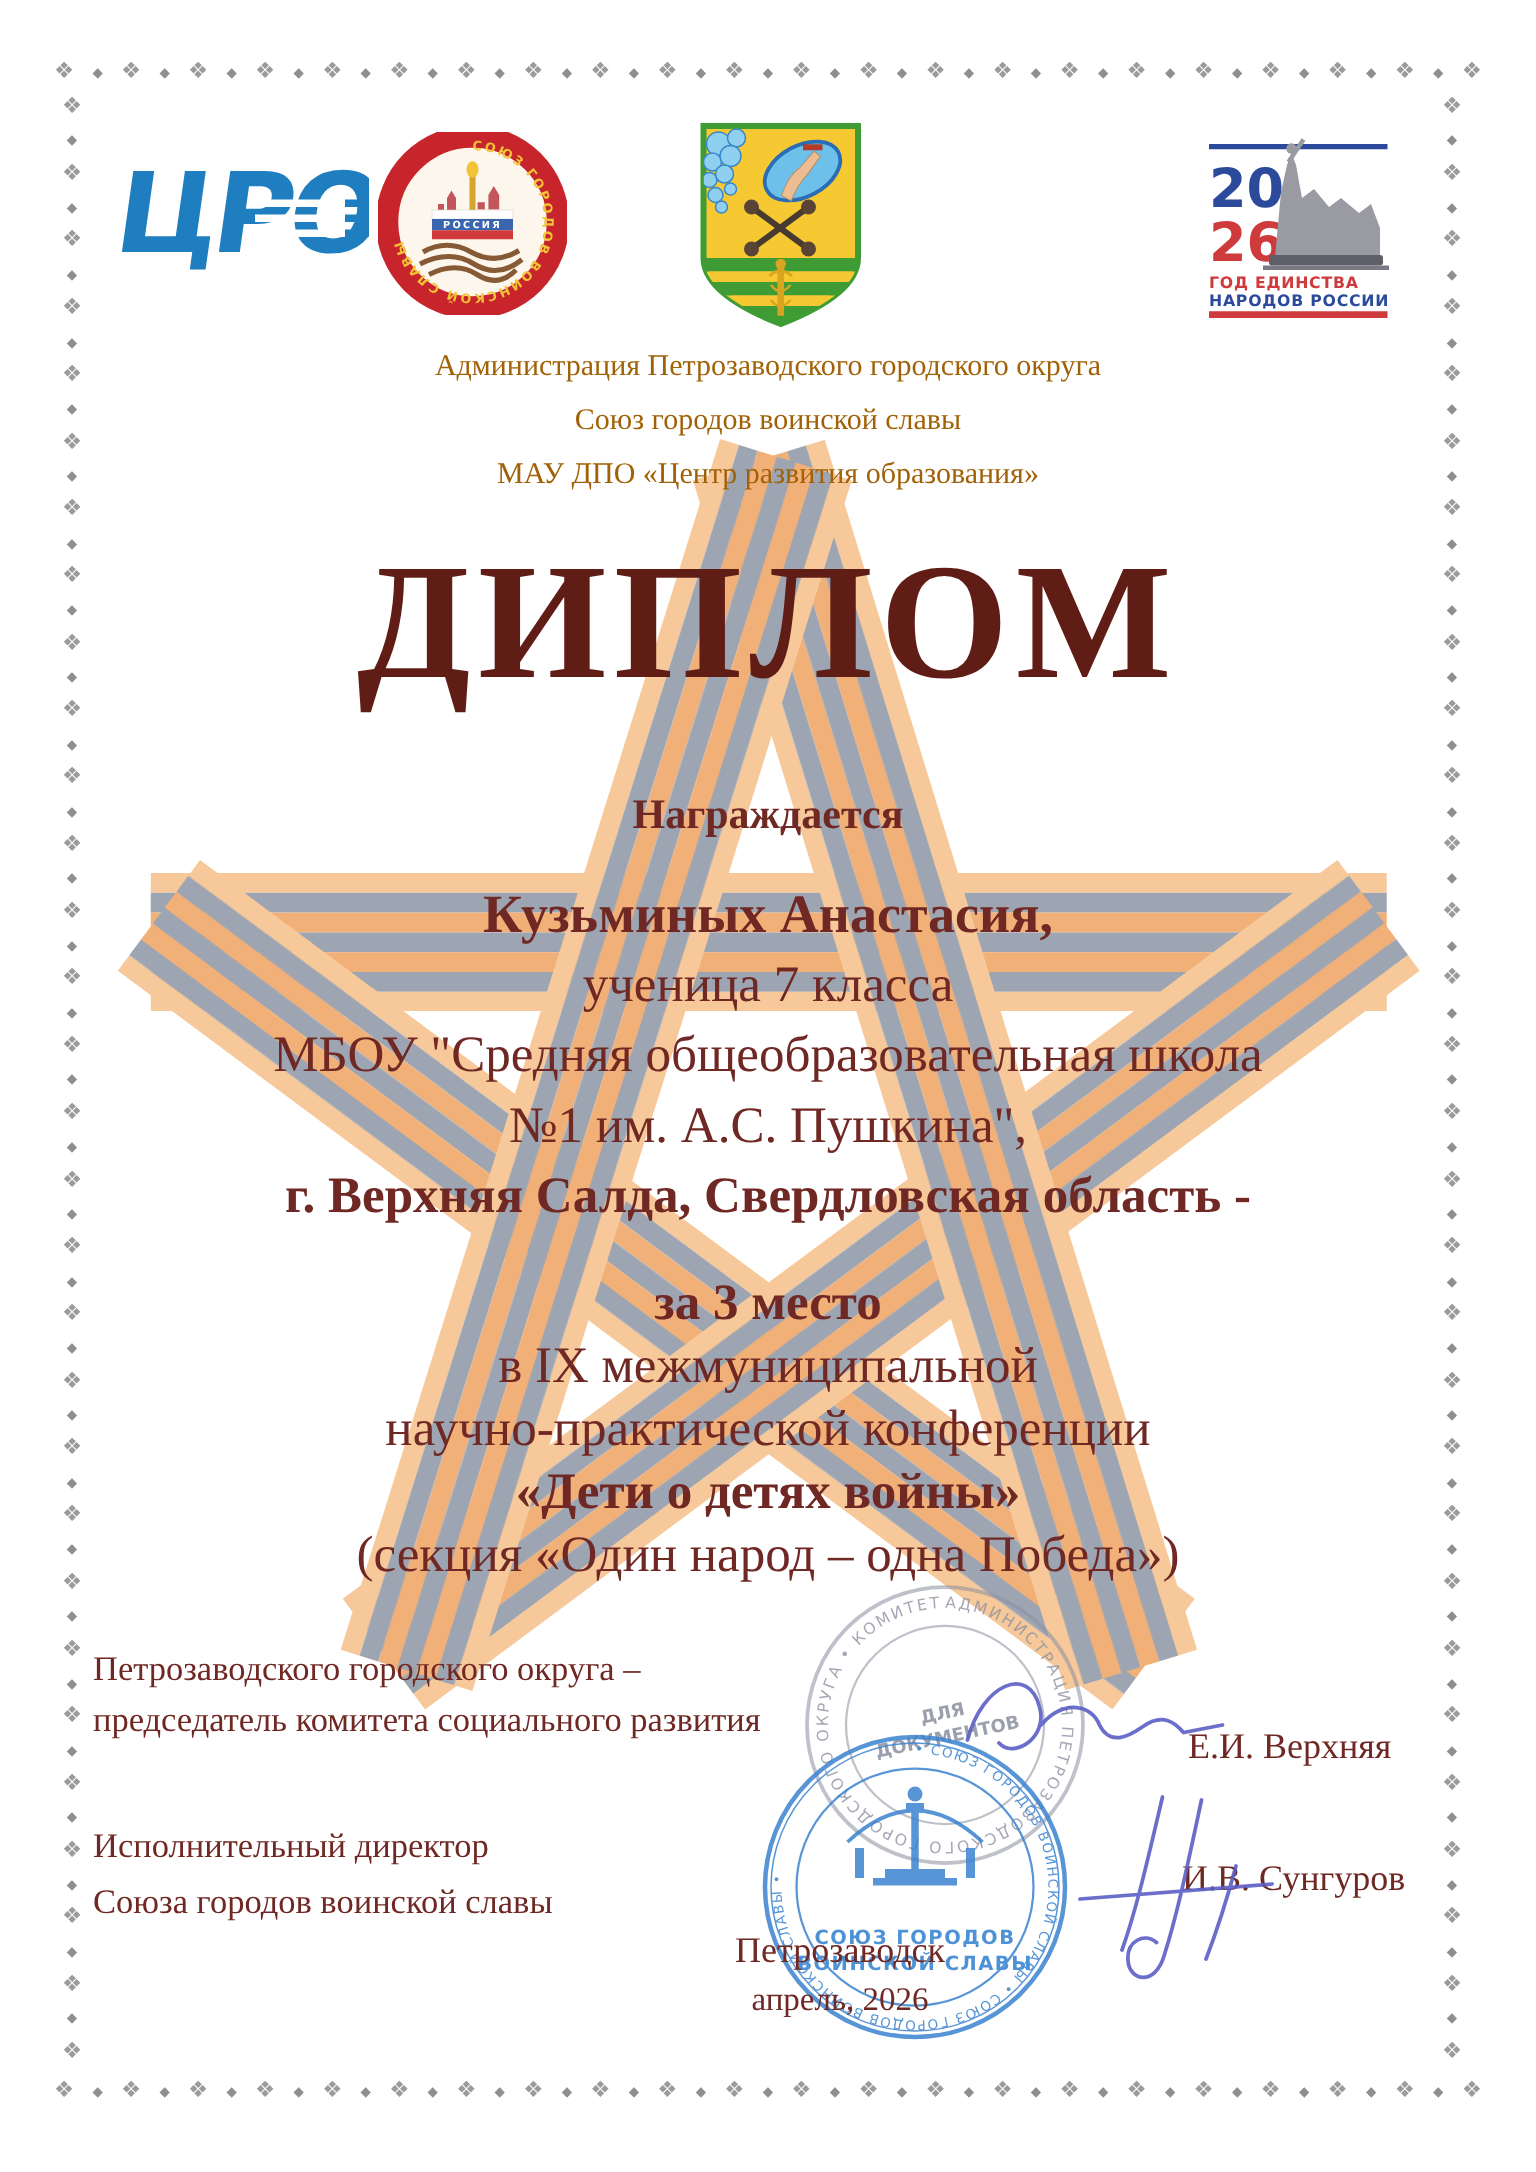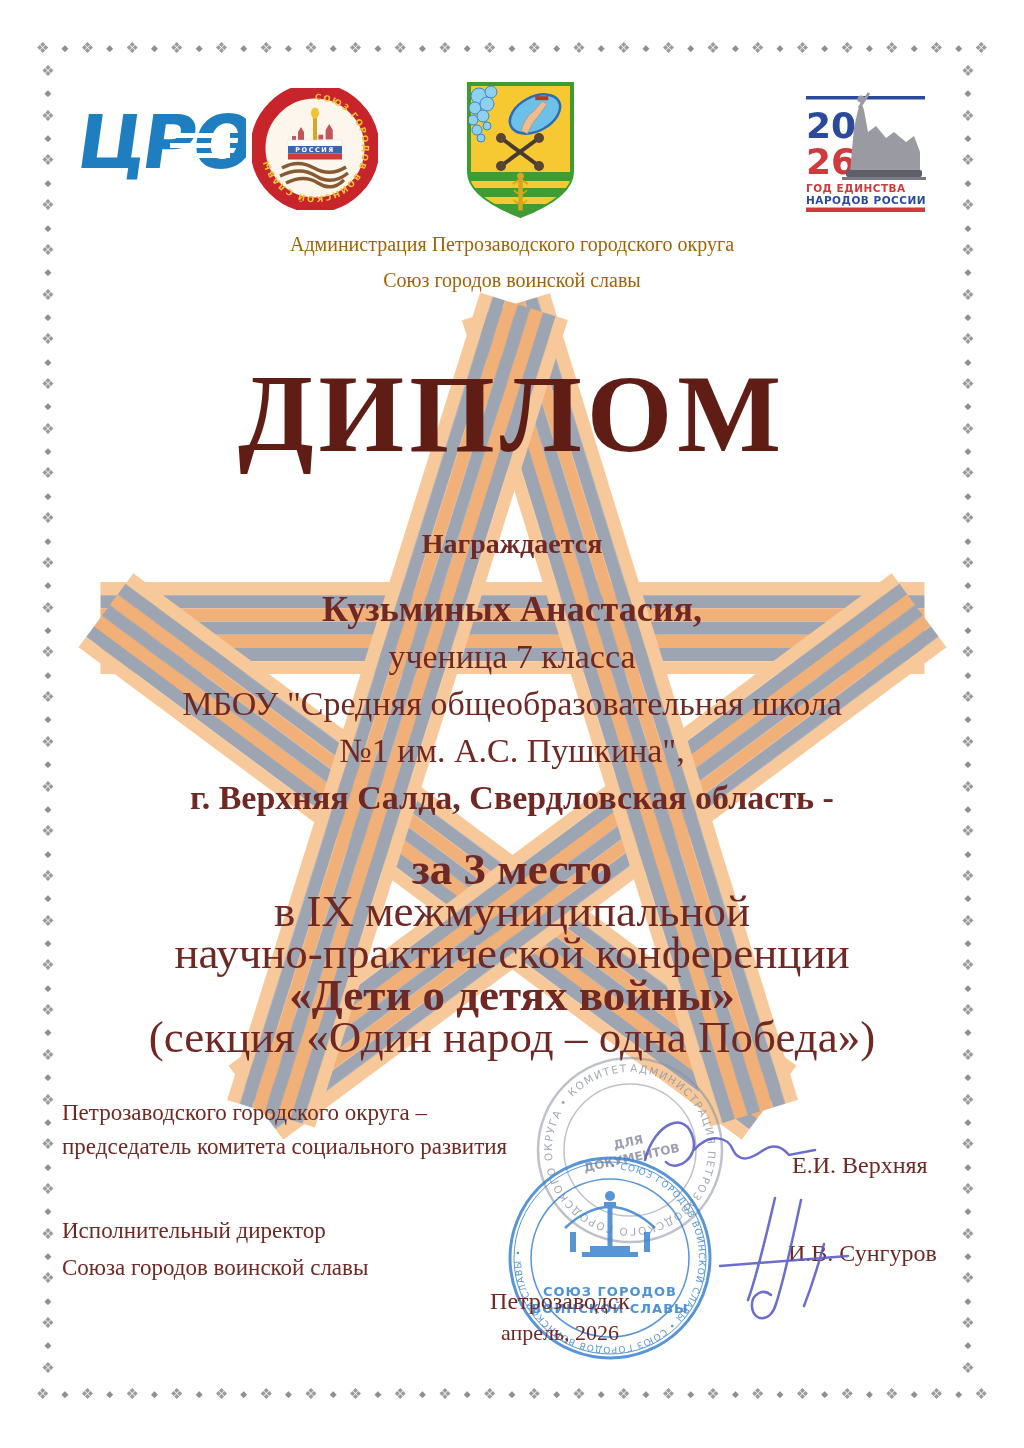--- a/index.html
+++ b/index.html
@@ -19,21 +19,21 @@
   .ink-svg{position:absolute;left:470px;top:1050px;width:400px;height:380px;z-index:3;pointer-events:none;}
   .logo{position:absolute;z-index:2;}
   
   .ctr{position:absolute;left:0;width:1024px;text-align:center;z-index:2;}
   .header-block{top:226px;font-size:20px;line-height:36px;color:#a16207;}
   .title{top:356px;font-size:110px;font-weight:bold;letter-spacing:5px;color:#5f1d15;line-height:116px;}
   .award-label{top:528px;font-size:28px;font-weight:bold;}
   .block1{top:586px;font-size:34px;line-height:47px;}
   .block1 .name{font-size:36px;font-weight:bold;}
   .b{font-weight:bold;}
-  .block2{top:848px;font-size:45px;line-height:42px;}
+  .block2{top:848px;font-size:34px;line-height:42px;}
   .sig-pos{position:absolute;left:62px;z-index:2;font-size:23px;line-height:34px;}
   #sig1{top:1096px;} #sig2{top:1212px;line-height:37px;}
   .sig-name{position:absolute;z-index:2;font-size:24px;}
   #sig1-name{top:1152px;left:792px;} #sig2-name{top:1240px;left:788px;}
   .footer-city{top:1288px;left:48px;font-size:24px;}
   .footer-date{top:1320px;left:48px;font-size:22px;}
   svg text{font-family:"DejaVu Sans",sans-serif;}
 </style>
 </head>
 <body>
@@ -383,20 +383,21 @@
       <rect x="44" y="91" width="84" height="3" fill="#7a7a85"></rect>
     </g>
     <text x="8" y="106" font-size="10.5" font-weight="bold" fill="#cf3a3c" letter-spacing="0.5">ГОД ЕДИНСТВА</text>
     <text x="8" y="118" font-size="10.5" font-weight="bold" fill="#2b4a9b" letter-spacing="0.5">НАРОДОВ РОССИИ</text>
     <rect x="8" y="121.5" width="119" height="4.5" fill="#cf3a3c"></rect>
   </svg>
 
   <div class="ctr header-block">
     <div>Администрация Петрозаводского городского округа</div>
     <div>Союз городов воинской славы</div>
+    <div>МАУ ДПО «Центр развития образования»</div>
   </div>
 
   <div class="ctr title">ДИПЛОМ</div>
 
   <div class="ctr award-label">Награждается</div>
 
   <div class="ctr block1">
     <div class="name">Кузьминых Анастасия,</div>
     <div>ученица 7 класса</div>
     <div>МБОУ "Средняя общеобразовательная школа</div>

